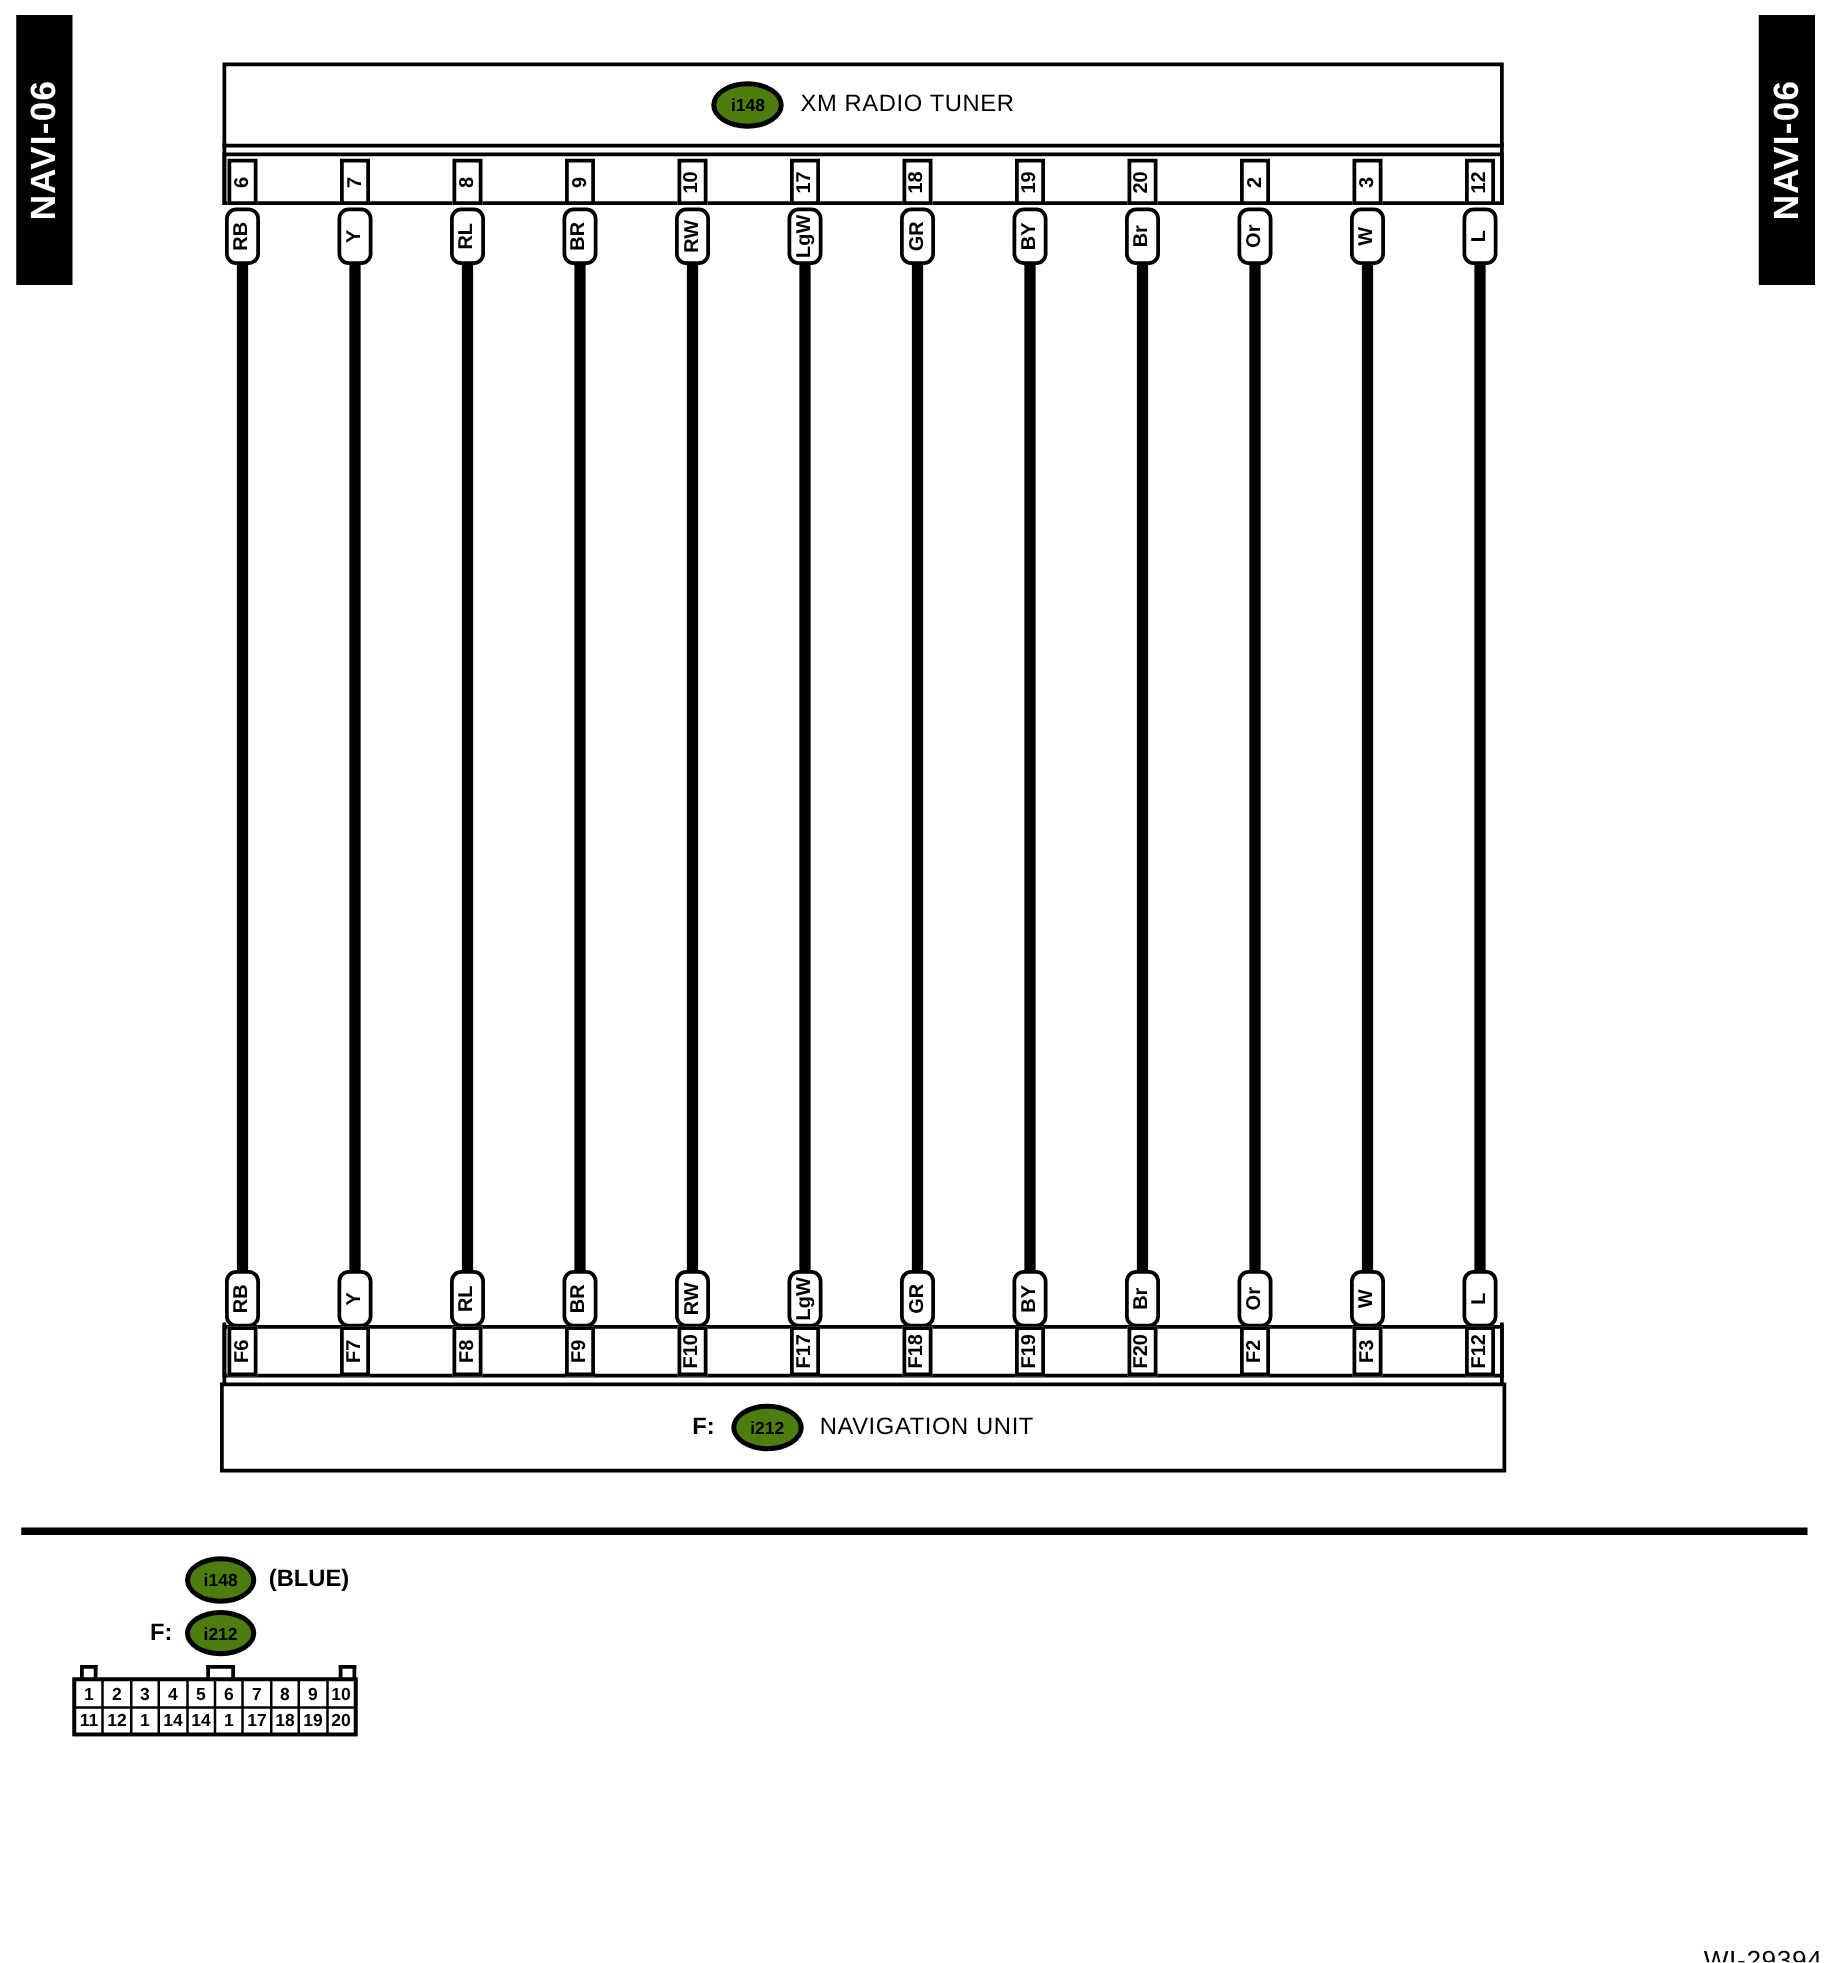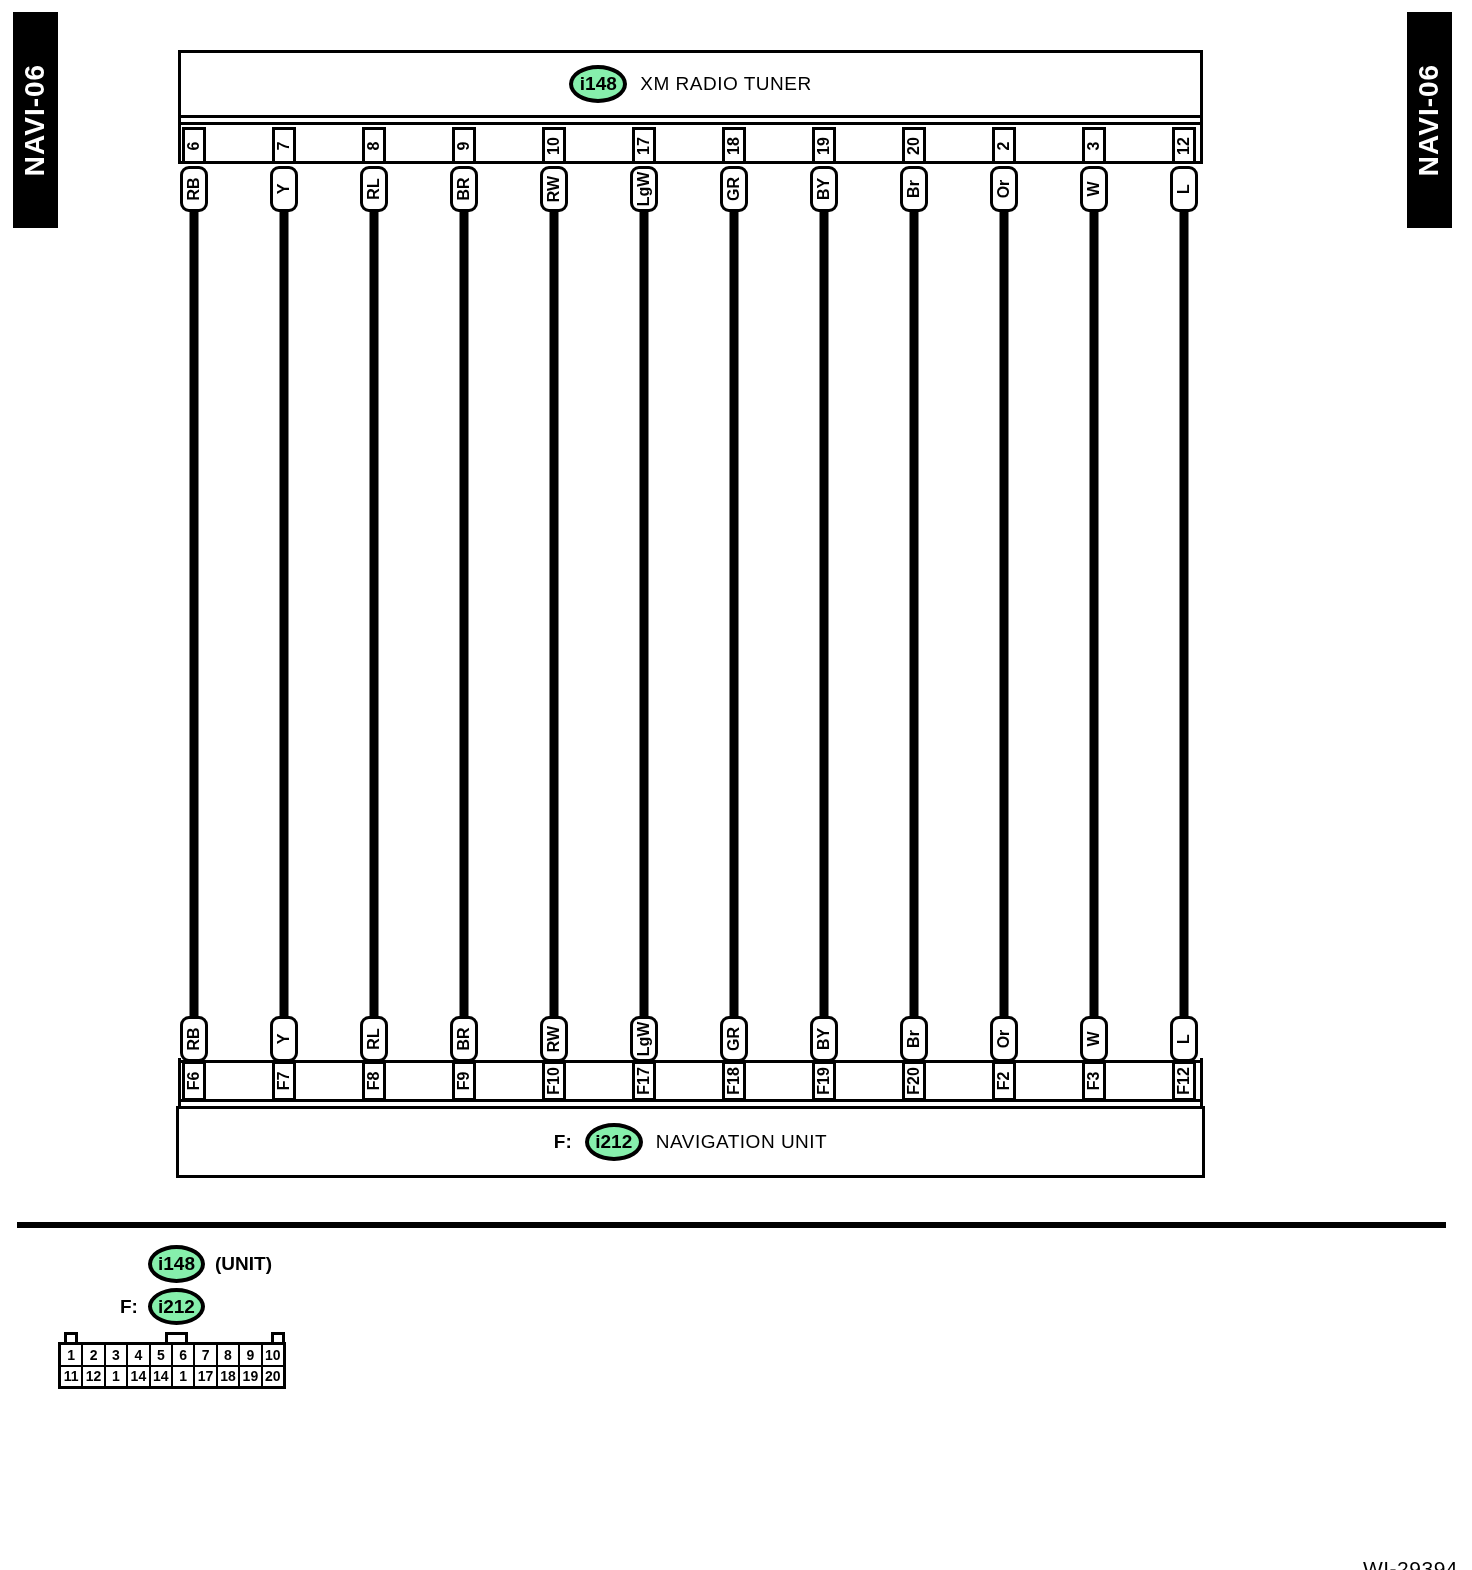--- a/index.html
+++ b/index.html
@@ -9,23 +9,23 @@
   .navi-bar{position:absolute;width:45px;height:216px;background:#000;
             display:flex;align-items:center;justify-content:center;}
   .navi-bar .vtext{transform:rotate(-90deg);white-space:nowrap;color:#fff;
                    font-size:28px;font-weight:bold;letter-spacing:1px;}
   
   .comp-box{position:absolute;left:178px;width:1025px;border:3px solid #000;
             background:#fff;box-sizing:border-box;display:flex;align-items:center;
             justify-content:center;gap:13px;}
   .strip{position:absolute;left:178px;width:1025px;height:42px;border:3px solid #000;
          background:#fff;box-sizing:border-box;}
-  .ellipse{border:4px solid #000;border-radius:50%;background:#86efac;
+  .ellipse{border:4px solid #000;border-radius:50%;background:#4d7c0f;
            display:flex;align-items:center;justify-content:center;
-           font-weight:bold;font-size:19px;box-sizing:border-box;text-align:center;}
+           font-weight:bold;font-size:14px;box-sizing:border-box;text-align:center;}
   .comp-label{font-weight:normal;font-size:19px;letter-spacing:.5px;white-space:nowrap;}
   .comp-prefix{font-weight:bold;font-size:19px;}
   .bridge{position:absolute;width:3px;background:#000;}
   
   .wire-col{position:absolute;top:122px;width:40px;height:980px;}
   .wire-col .pinbox{position:absolute;left:50%;transform:translateX(-50%);
         width:24px;border:3px solid #000;background:#fff;box-sizing:border-box;
         display:flex;align-items:center;justify-content:center;z-index:3;}
   .wire-col .pinbox.top{top:5px;height:37px;}
   .wire-col .pinbox.bot{top:939px;height:40px;}
@@ -274,21 +274,21 @@
       <div class="pinbox bot">
         <span class="rot">F12</span>
       </div>
     </div>
   </div>
 
   <div class="divider"></div>
 
   <div class="legend-row" style="left:148px;top:1245px;">
     <span class="ellipse" style="width:57px;height:38px;">i148</span>
-    <span class="legend-note">(UNIT)</span>
+    <span class="legend-note">(BLUE)</span>
   </div>
   <div class="legend-row" style="left:120px;top:1288px;">
     <span class="legend-prefix">F:</span>
     <span class="ellipse" style="width:57px;height:37px;">i212</span>
   </div>
 
   <div class="tab" style="left:64px;top:1332px;width:14px;"></div>
   <div class="tab" style="left:165px;top:1332px;width:23px;"></div>
   <div class="tab" style="left:271px;top:1332px;width:14px;"></div>
   <div class="pin-grid" id="pin-grid">

